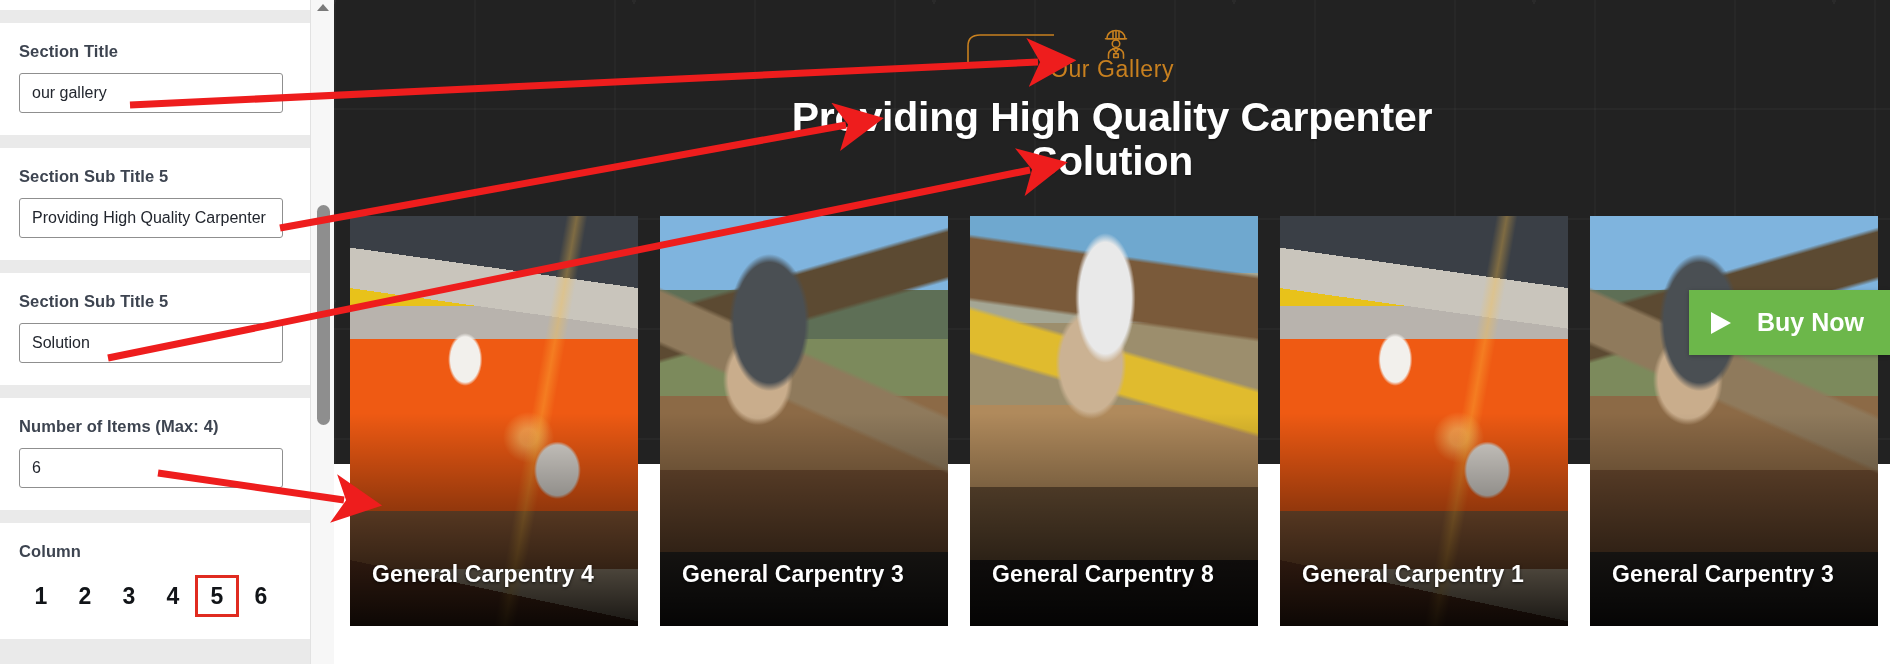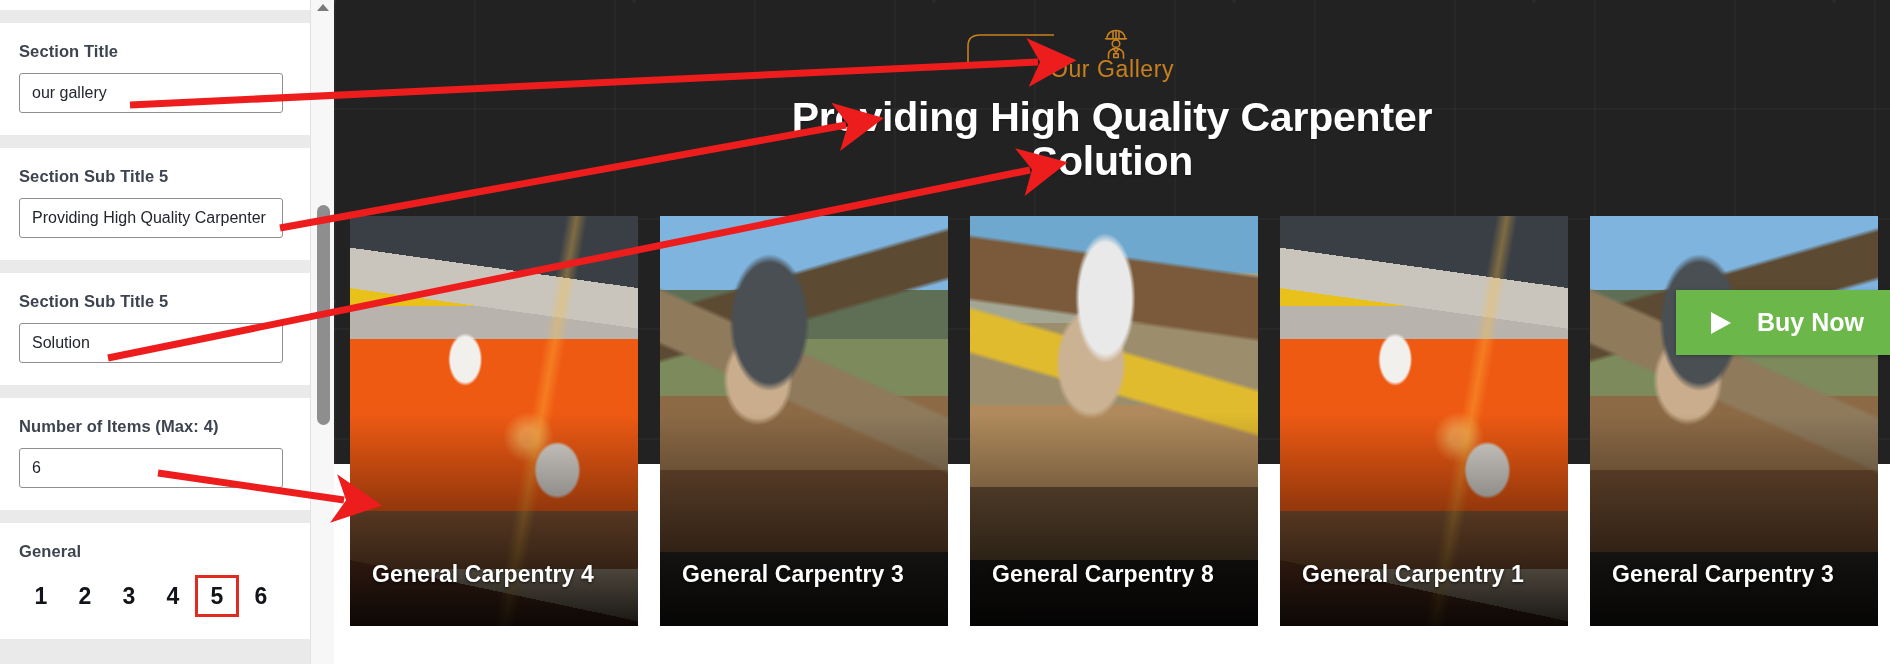--- a/index.html
+++ b/index.html
@@ -196,21 +196,21 @@
 
   
   .buy-now {
     position: absolute;
     right: 0px;
     top: 290px;
     background: #6cb74a;
     color: #ffffff;
     font-size: 25px;
     font-weight: 700;
-    padding: 18px 26px 18px 35px;
+    padding: 18px 26px 18px 22px;
     display: flex;
     align-items: center;
     gap: 26px;
     z-index: 20;
     border: none;
     cursor: pointer;
     font-family: "Liberation Sans", sans-serif;
     box-shadow: 0 1px 4px rgba(0,0,0,.25);
   }
   .buy-now .play {
@@ -286,21 +286,21 @@
       <span class="field-label">Section Sub Title 5</span>
       <input class="text-input" type="text" value="Solution" style="">
     </section>
 
     <section class="panel">
       <span class="field-label">Number of Items (Max: 4)</span>
       <input class="text-input" type="text" value="6" style="">
     </section>
 
     <section class="panel">
-      <span class="field-label">General</span>
+      <span class="field-label">Column</span>
       <div class="col-row">
         <div class="col-opt">1</div>
         <div class="col-opt">2</div>
         <div class="col-opt">3</div>
         <div class="col-opt">4</div>
         <div class="col-opt selected">5</div>
         <div class="col-opt">6</div>
       </div>
     </section>
 

